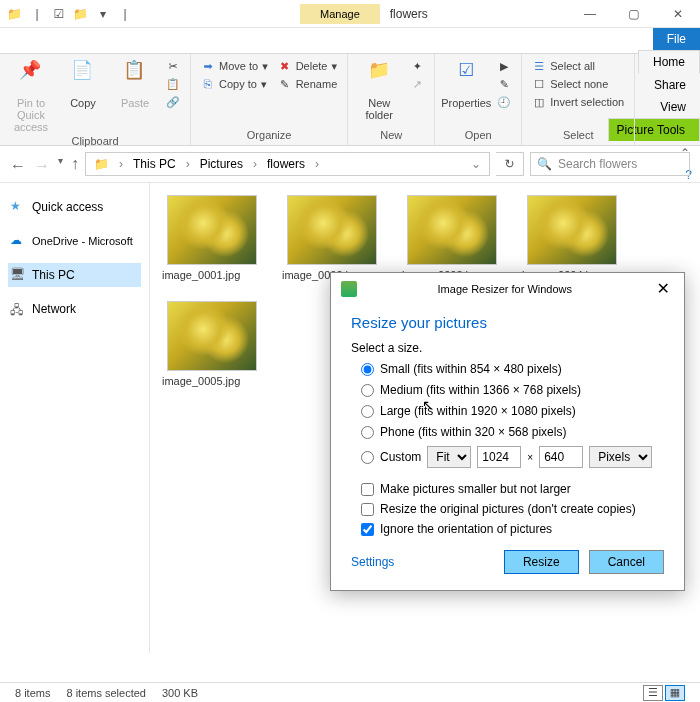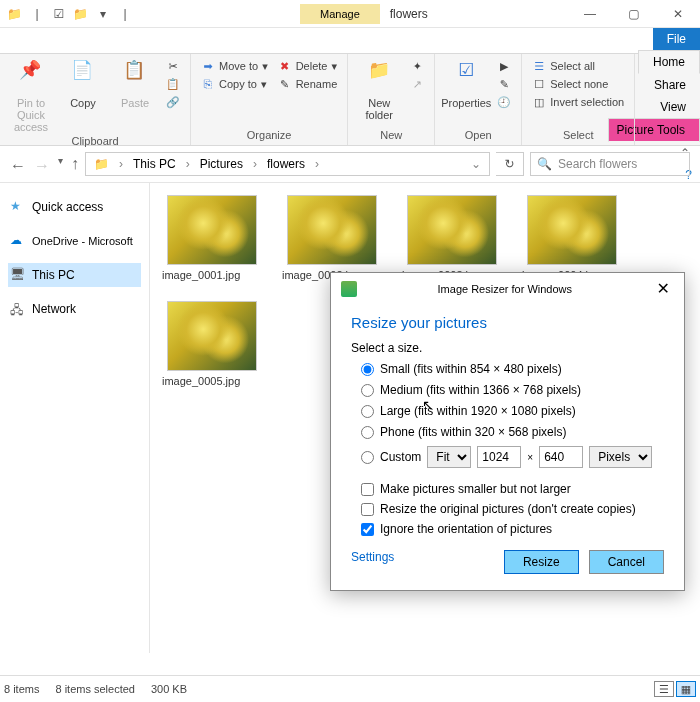--- a/index.html
+++ b/index.html
@@ -13,21 +13,21 @@
 .contextual-label { background: #f5e6a3; padding: 4px 20px; font-size: 11px; }
 .folder-title { margin-left: 10px; color: #333; }
 .win-controls { margin-left: auto; display: flex; }
 .win-controls div { width: 44px; height: 28px; display: flex; align-items: center; justify-content: center; color: #555; }
 
 
 .ribbon-tabs { display: flex; height: 26px; border-bottom: 1px solid #d9d9d9; align-items: flex-end; flex-direction: column; }
 .ribbon-tabs .tab { padding: 4px 14px; cursor: pointer; }
 .ribbon-tabs .tab.file { background: #1979ca; color: #fff; }
 .ribbon-tabs .tab.active { background: #f5f5f5; border: 1px solid #d9d9d9; border-bottom-color: #f5f5f5; }
-.ribbon-tabs .tab.context { background: #ec4899; border: 1px solid #d9d9d9; border-bottom-color: #f5f5f5; margin-left: 20px; padding-left: 8px; }
+.ribbon-tabs .tab.context { background: #84cc16; border: 1px solid #d9d9d9; border-bottom-color: #f5f5f5; margin-left: 20px; padding-left: 8px; }
 .ribbon-tabs .collapse { margin-left: auto; padding: 4px 10px; color: #666; }
 .ribbon-tabs .help { padding: 4px 8px; color: #1979ca; }
 
 
 .ribbon { display: flex; background: #f5f5f5; border-bottom: 1px solid #d9d9d9; height: 92px; }
 .group { border-right: 1px solid #e0e0e0; padding: 4px 8px; display: flex; flex-direction: column; }
 .group .body { flex: 1; display: flex; gap: 6px; align-items: flex-start; }
 .group .label { text-align: center; font-size: 11px; color: #555; margin-top: 2px; }
 .big-btn { display: flex; flex-direction: column; align-items: center; width: 46px; cursor: pointer; color: #444; }
 .big-btn.dis { color: #aaa; }
@@ -77,28 +77,28 @@
 .instr { margin-bottom: 0; }
 .opts { margin-left: 10px; }
 .opt { display: flex; align-items: center; gap: 6px; margin: 7px 0; }
 .opt input[type=radio] { cursor: pointer; }
 .custom-row { display: flex; align-items: center; gap: 6px; }
 .custom-row select, .custom-row input[type=text] { border: 1px solid #aaa; padding: 2px 4px; font-size: 12px; height: 22px; }
 .custom-row input[type=text] { width: 44px; }
 .custom-row .times { font-size: 10px; }
 .chks { margin: 14px 0 14px 10px; }
 .chk { display: flex; align-items: center; gap: 6px; margin: 6px 0; }
-.dlg-foot { display: flex; gap: 10px; }
+.dlg-foot { display: flex; align-items: center; gap: 10px; }
 .dlg-foot .settings { color: #0066cc; cursor: pointer; }
 .dlg-foot .spacer { flex: 1; }
 .dlg-foot button { padding: 4px 18px; border: 1px solid #888; background: #7dd3fc; cursor: pointer; font-size: 12px; }
 .dlg-foot button.primary { border: 1px solid #0066cc; }
 
 
-.statusbar { position: absolute; bottom: 0; left: 0; right: 0; height: 27px; border-top: 1px solid #ddd; display: flex; align-items: center; padding: 0 4px; gap: 16px; font-size: 11px; color: #444; background: #fff; }
+.statusbar { position: absolute; bottom: 0; left: 0; right: 0; height: 20px; border-top: 1px solid #ddd; display: flex; align-items: center; padding: 0 15px; gap: 16px; font-size: 11px; color: #444; background: #fff; }
 .statusbar .view-btns { margin-left: auto; display: flex; gap: 2px; }
 .statusbar .view-btns span { width: 20px; height: 16px; border: 1px solid #888; display: inline-flex; align-items: center; justify-content: center; cursor: pointer; }
 .statusbar .view-btns span.active { background: #cce8ff; border-color: #0078d4; }
 
 .cursor { position: absolute; left: 422px; top: 397px; z-index: 200; font-size: 14px; pointer-events: none; }
 </style>
 </head>
 <body>
 
 <div class="titlebar">

